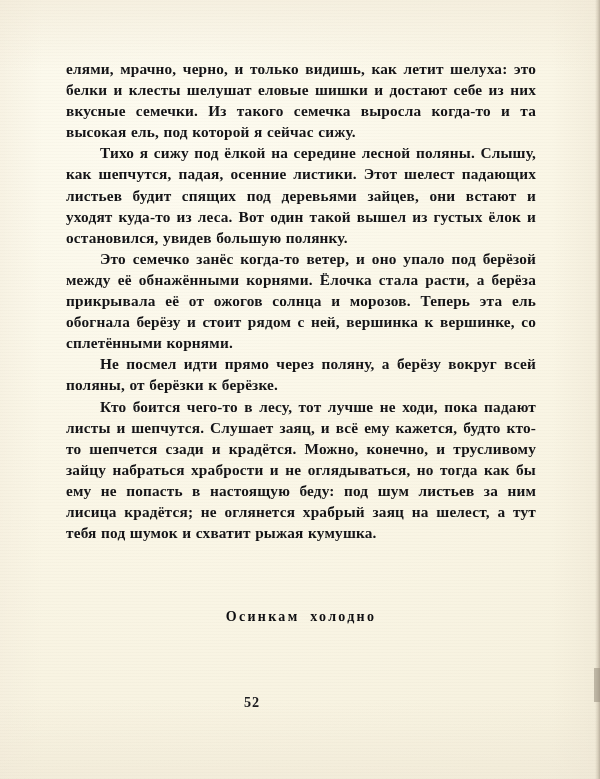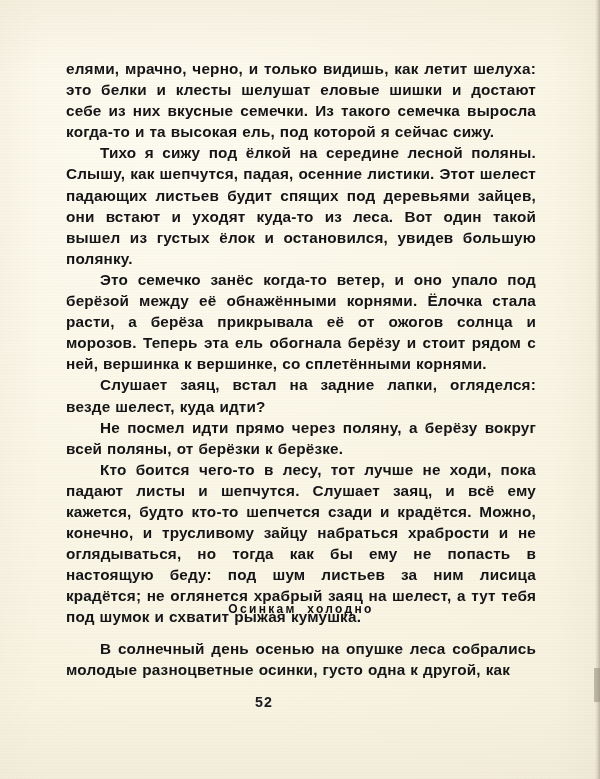--- a/index.html
+++ b/index.html
@@ -10,21 +10,21 @@
   }
 
   #page {
     position: relative;
     width: 600px;
     height: 779px;
     overflow: hidden;
     background: #fbf8ea;
     background-image:
       radial-gradient(ellipse 150% 120% at 30% 18%, #fdfbf0 0%, #faf6e6 42%, #f6f1de 76%, #f2ece0 100%);
-    font-family: Liberation Sans, sans-serif;
+    font-family: Liberation Serif, serif;
     color: #16161a;
     -webkit-font-smoothing: antialiased;
   }
 
   
   .paper-vignette {
     position: absolute;
     inset: 0;
     pointer-events: none;
     background:
@@ -70,23 +70,23 @@
     word-spacing: 0.5px;
     font-weight: 600;
     color: #141417;
   }
 
   p.para.first {
     text-indent: 0;
   }
 
   .heading {
-    margin: 2px;
+    margin: 9px;
     text-align: center;
-    font-size: 12px;
+    font-size: 14px;
     font-weight: 700;
     letter-spacing: 2.3px;
     word-spacing: 5px;
     color: #0e0e11;
   }
 
   .heading-wrap {
     position: absolute;
     left: 66px;
     top: 600px;
@@ -95,21 +95,21 @@
 
   .after-heading {
     position: absolute;
     left: 66px;
     top: 638px;
     width: 470px;
   }
 
   .folio {
     position: absolute;
-    left: 12px;
+    left: 0;
     top: 694px;
     width: 504px;
     text-align: center;
     font-size: 14.2px;
     font-weight: 600;
     letter-spacing: 1px;
     color: #1a1a1e;
   }
 
   
@@ -126,32 +126,28 @@
 <body>
 
 <div id="page">
 
   <div class="paper-vignette"></div>
 
   <div class="text-block">
     <p class="para first">елями, мрачно, черно, и только видишь, как летит шелуха: это белки и клесты шелушат еловые шишки и достают себе из них вкусные семечки. Из такого семечка выросла когда-то и та высокая ель, под которой я сейчас сижу.</p>
     <p class="para">Тихо я сижу под ёлкой на середине лесной поляны. Слышу, как шепчутся, падая, осенние листики. Этот шелест падающих листьев будит спящих под деревьями зайцев, они встают и уходят куда-то из леса. Вот один такой вышел из густых ёлок и остановился, увидев большую полянку.</p>
     <p class="para">Это семечко занёс когда-то ветер, и оно упало под берёзой между её обнажёнными корнями. Ёлочка стала расти, а берёза прикрывала её от ожогов солнца и морозов. Теперь эта ель обогнала берёзу и стоит рядом с ней, вершинка к вершинке, со сплетёнными корнями.</p>
-    <p class="para">Слушает заяц, встал на задние лапки, огляделся: везде шелест, куда идти?</p>
     <p class="para">Не посмел идти прямо через поляну, а берёзу вокруг всей поляны, от берёзки к берёзке.</p>
     <p class="para">Кто боится чего-то в лесу, тот лучше не ходи, пока падают листы и шепчутся. Слушает заяц, и всё ему кажется, будто кто-то шепчется сзади и крадётся. Можно, конечно, и трусливому зайцу набраться храбрости и не оглядываться, но тогда как бы ему не попасть в настоящую беду: под шум листьев за ним лисица крадётся; не оглянется храбрый заяц на шелест, а тут тебя под шумок и схватит рыжая кумушка.</p>
   </div>
 
   <div class="heading-wrap">
     <h2 class="heading">Осинкам холодно</h2>
   </div>
 
-  <div class="after-heading">
-    <p class="para">В солнечный день осенью на опушке леса собрались молодые разноцветные осинки, густо одна к другой, как</p>
-  </div>
 
   <div class="folio">52</div>
 
   <div class="grain"></div>
   <div class="scan-edge"></div>
   <div class="scan-edge-nick"></div>
 
 </div>
 
 </body></html>

